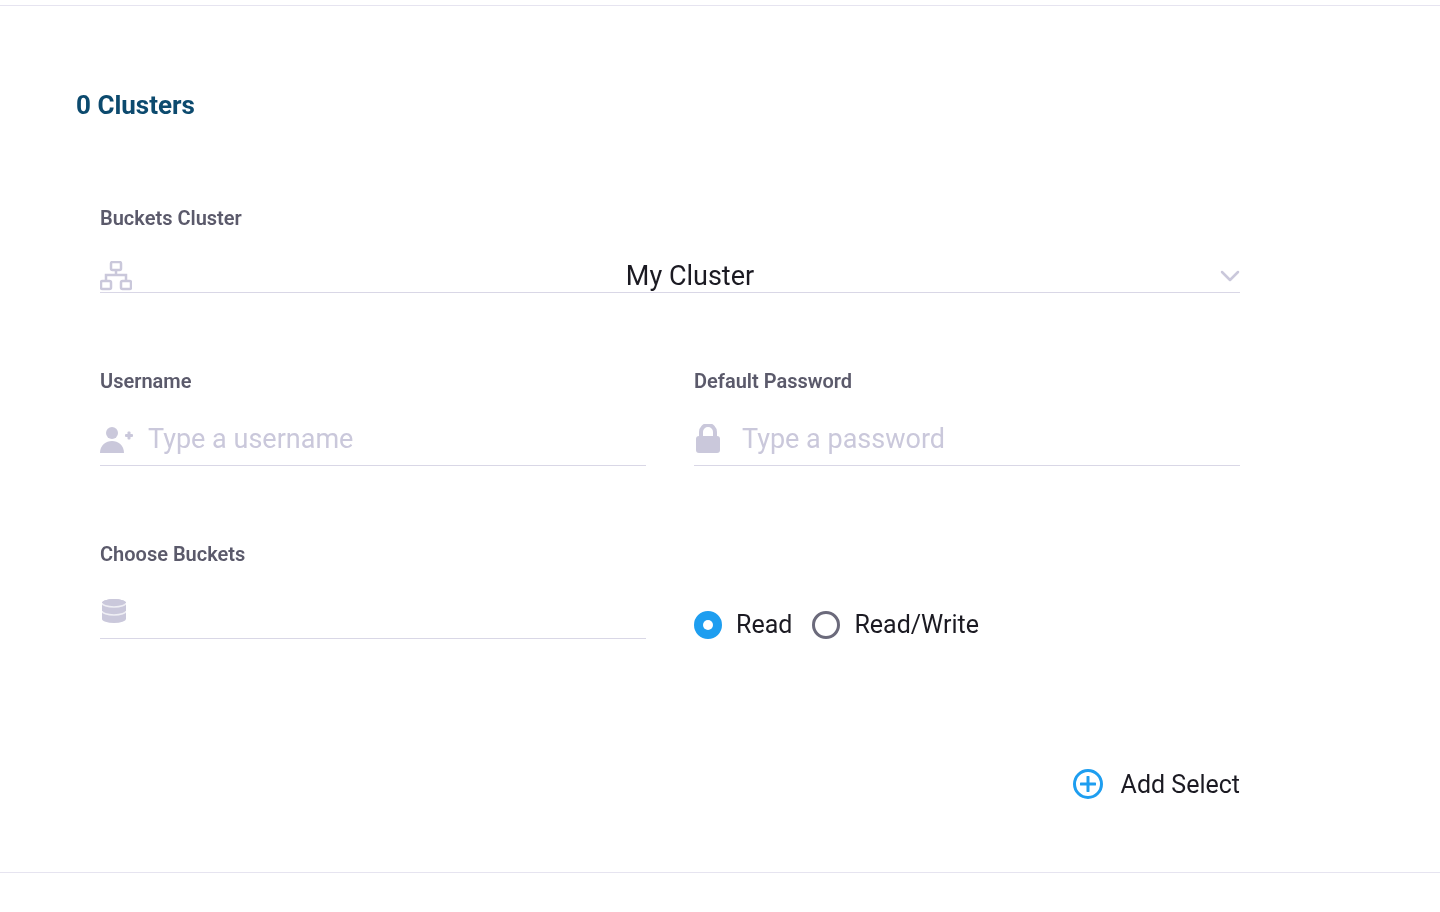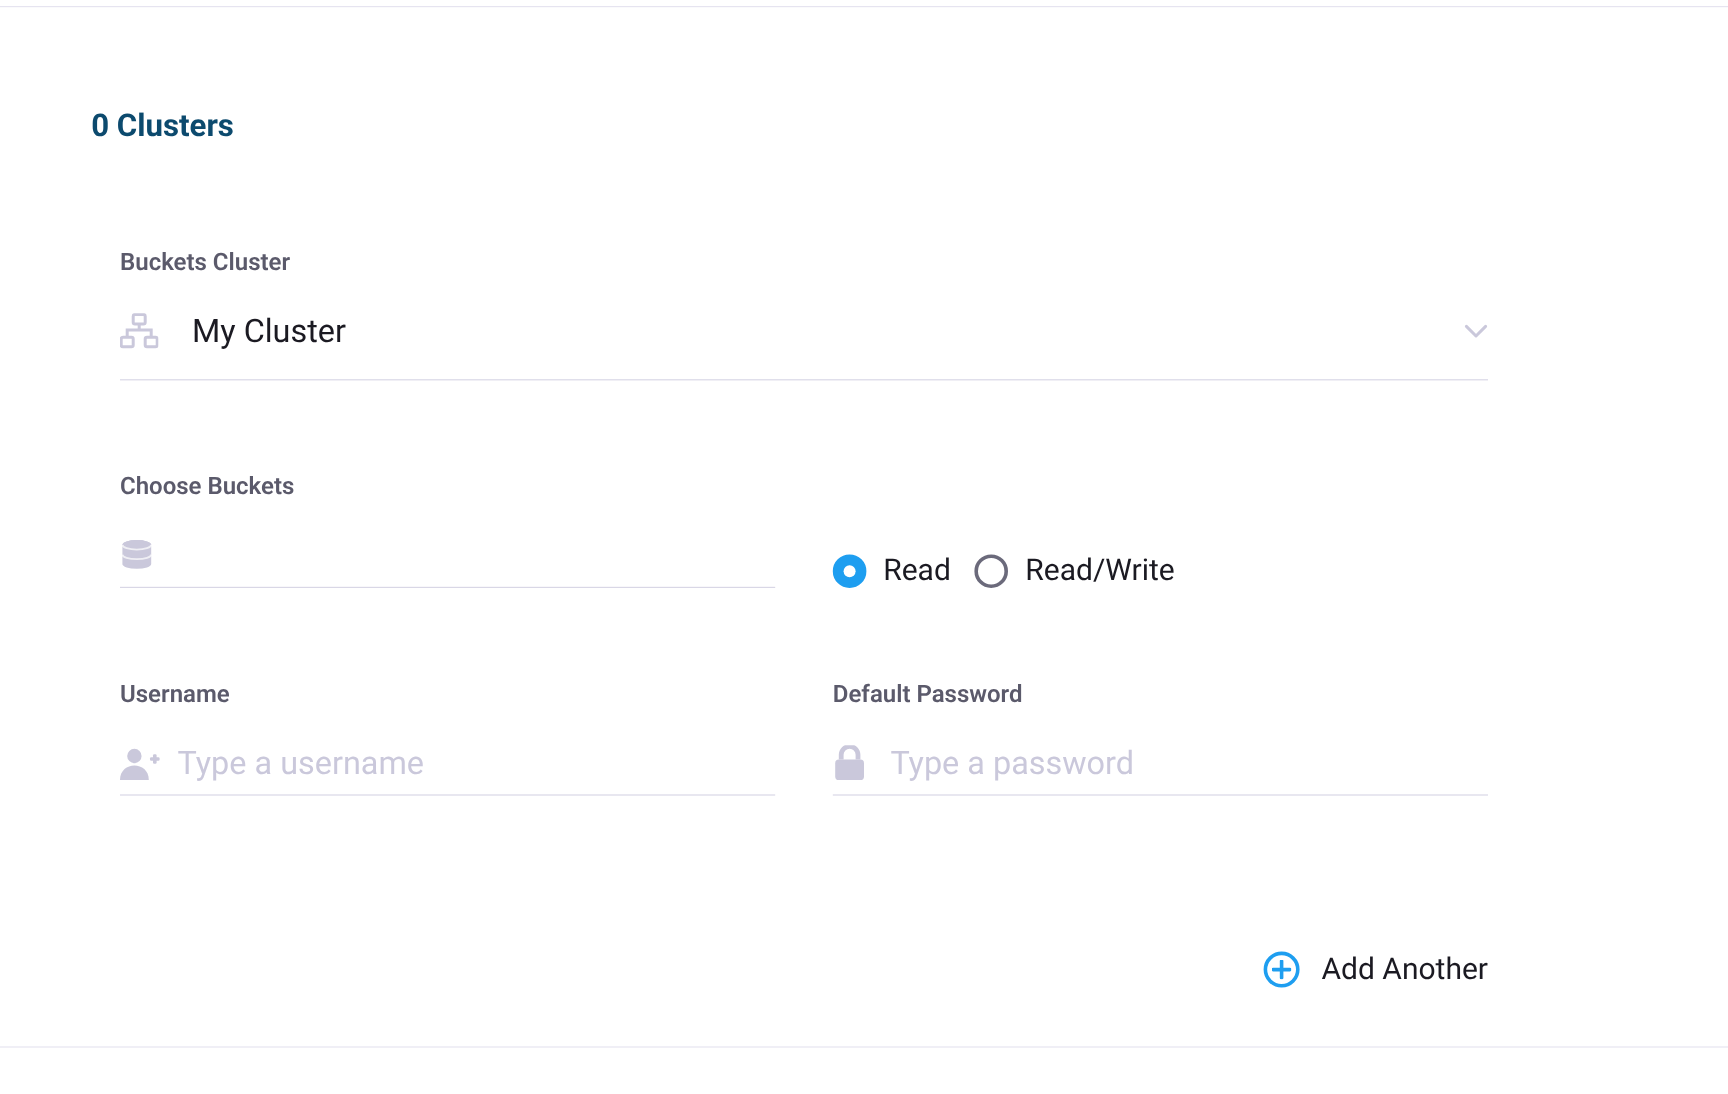--- a/index.html
+++ b/index.html
@@ -61,22 +61,23 @@
     outline: none;
     background: transparent;
   }
   .field-row input.text-slot::placeholder {
     color: #cac8db;
   }
   .select-row {
     display: flex;
     align-items: center;
     border-bottom: 1px solid #d9d7e6;
-    padding-bottom: 24px;
+    padding-bottom: 0;
     cursor: pointer;
+    text-align: center;
   }
   .select-row .icon-slot {
     width: 60px;
     display: flex;
     align-items: center;
     justify-content: flex-start;
     color: #cac8db;
   }
   .select-row .value-slot {
     flex: 1;
@@ -184,20 +185,49 @@
       <span class="value-slot">My Cluster</span>
       <span class="chevron-slot">
         <svg width="20" height="12" viewBox="0 0 20 12" fill="none">
           <path d="M2 2 L10 10 L18 2" stroke="#cac8db" stroke-width="2.5" stroke-linecap="round" stroke-linejoin="round"></path>
         </svg>
       </span>
     </div>
 
     <div class="row-2col">
       <div class="col">
+        <label class="field-label">Username</label>
+        <div class="field-row">
+          <span class="icon-slot">
+            <svg width="34" height="28" viewBox="0 0 34 28" fill="#cac8db">
+              <circle cx="12" cy="8" r="6"></circle>
+              <path d="M0 28 C0 20 6 16 12 16 C18 16 24 20 24 28 Z"></path>
+              <rect x="25" y="9" width="8" height="3" rx="1"></rect>
+              <rect x="27.5" y="6.5" width="3" height="8" rx="1"></rect>
+            </svg>
+          </span>
+          <input class="text-slot" type="text" placeholder="Type a username" style="">
+        </div>
+      </div>
+      <div class="col">
+        <label class="field-label">Default Password</label>
+        <div class="field-row">
+          <span class="icon-slot">
+            <svg width="28" height="30" viewBox="0 0 28 30" fill="#cac8db">
+              <rect x="2" y="12" width="24" height="17" rx="3"></rect>
+              <path d="M7 12 V8 a7 7 0 0 1 14 0 V12" fill="none" stroke="#cac8db" stroke-width="4"></path>
+            </svg>
+          </span>
+          <input class="text-slot" type="password" placeholder="Type a password" style="">
+        </div>
+      </div>
+    </div>
+
+    <div class="row-2col">
+      <div class="col">
         <label class="field-label">Choose Buckets</label>
         <div class="field-row">
           <span class="icon-slot">
             <svg width="28" height="28" viewBox="0 0 28 28" fill="#cac8db">
               <ellipse cx="14" cy="5" rx="12" ry="4"></ellipse>
               <path d="M2 5 V13 a12 4 0 0 0 24 0 V5" fill="#cac8db"></path>
               <path d="M2 13 V21 a12 4 0 0 0 24 0 V13" fill="#cac8db"></path>
               <ellipse cx="14" cy="5" rx="12" ry="4" fill="#cac8db"></ellipse>
               <path d="M2 5 a12 4 0 0 0 24 0" fill="none" stroke="#ffffff" stroke-width="1.5" opacity="0.7"></path>
               <path d="M2 13 a12 4 0 0 0 24 0" fill="none" stroke="#ffffff" stroke-width="1.5" opacity="0.7"></path>
@@ -213,54 +243,25 @@
             <span class="radio-label">Read</span>
           </div>
           <div class="radio-option">
             <span class="radio-circle"></span>
             <span class="radio-label">Read/Write</span>
           </div>
         </div>
       </div>
     </div>
 
-    <div class="row-2col">
-      <div class="col">
-        <label class="field-label">Username</label>
-        <div class="field-row">
-          <span class="icon-slot">
-            <svg width="34" height="28" viewBox="0 0 34 28" fill="#cac8db">
-              <circle cx="12" cy="8" r="6"></circle>
-              <path d="M0 28 C0 20 6 16 12 16 C18 16 24 20 24 28 Z"></path>
-              <rect x="25" y="9" width="8" height="3" rx="1"></rect>
-              <rect x="27.5" y="6.5" width="3" height="8" rx="1"></rect>
-            </svg>
-          </span>
-          <input class="text-slot" type="text" placeholder="Type a username" style="">
-        </div>
-      </div>
-      <div class="col">
-        <label class="field-label">Default Password</label>
-        <div class="field-row">
-          <span class="icon-slot">
-            <svg width="28" height="30" viewBox="0 0 28 30" fill="#cac8db">
-              <rect x="2" y="12" width="24" height="17" rx="3"></rect>
-              <path d="M7 12 V8 a7 7 0 0 1 14 0 V12" fill="none" stroke="#cac8db" stroke-width="4"></path>
-            </svg>
-          </span>
-          <input class="text-slot" type="password" placeholder="Type a password" style="">
-        </div>
-      </div>
-    </div>
-
     <div class="add-another-row">
       <span class="plus-circle">
         <svg width="16" height="16" viewBox="0 0 16 16">
           <path d="M8 1 V15 M1 8 H15" stroke="#1e9ef0" stroke-width="3" stroke-linecap="round"></path>
         </svg>
       </span>
-      <span class="add-another-label">Add Another</span>
+      <span class="add-another-label">Add Select</span>
     </div>
 
   </div>
 </div>
 
 <div class="bottom-line"></div>
 
 </body></html>

